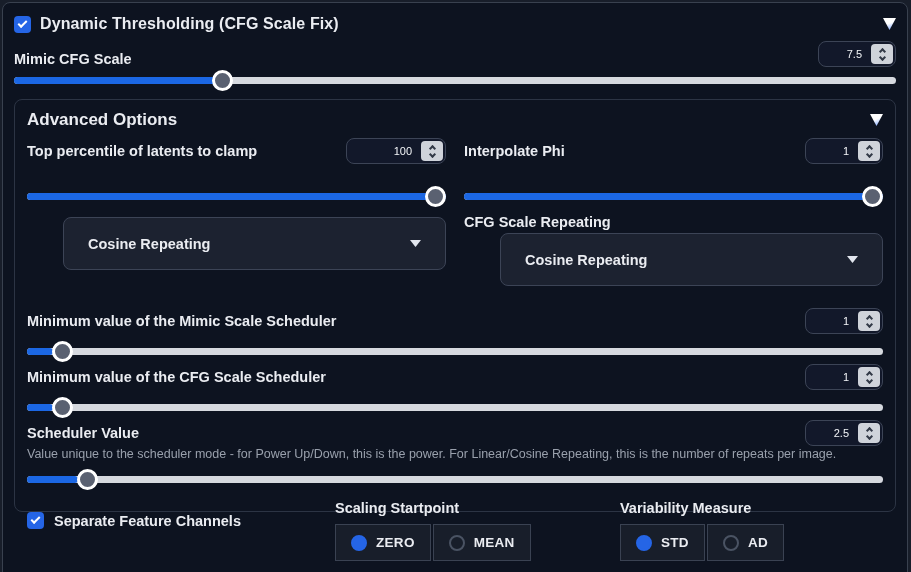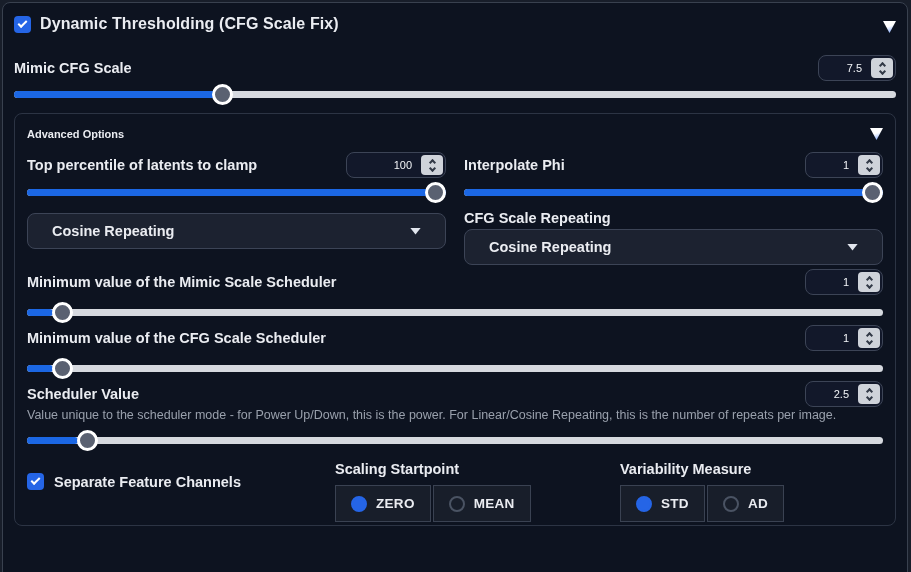--- a/index.html
+++ b/index.html
@@ -14,21 +14,21 @@
   body{
     background:var(--outer-bg);
     font-family:"Liberation Sans", sans-serif;
     color:var(--text); position:relative; font-size:14.5px;
   }
   .main-panel{
     position:absolute; left:2px; top:2px; width:906px; height:590px;
     background:var(--panel-bg); border:1px solid var(--panel-border);
     border-radius:8px; padding:12px 11px;
   }
-  .panel-header{display:flex; align-items:flex-end; gap:9px; height:18px;}
+  .panel-header{display:flex; align-items:center; gap:9px; height:18px;}
   .panel-title{font-weight:700; font-size:16px; letter-spacing:.1px;}
   .tri{
     width:13px; height:12px; margin-left:auto; cursor:pointer;
     background:linear-gradient(160deg,#ffffff 45%,#6b9aff);
     clip-path:polygon(0 0,100% 0,50% 100%);
   }
   .checkbox{
     width:17px; height:17px; border-radius:4px; background:var(--accent-blue);
     display:flex; align-items:center; justify-content:center; cursor:pointer; flex:0 0 auto;
   }
@@ -54,32 +54,32 @@
   .chev.up{transform:rotate(-135deg); margin-bottom:1px;}
   .chev.down{transform:rotate(45deg); margin-top:0px;}
   .slider{position:relative; height:21px; cursor:pointer;}
   .slider .track{position:absolute; left:0; right:0; top:7px; height:7px; border-radius:4px; background:var(--slider-track);}
   .slider .fill{height:100%; border-radius:4px; background:var(--slider-blue); width:calc(var(--p) * 1%);}
   .slider .thumb{
     position:absolute; top:0; width:21px; height:21px; border-radius:50%;
     background:var(--slider-thumb); border:3px solid #fff;
     left:calc((100% - 21px) * var(--p) / 100);
   }
-  .mt3{margin-top:3px;} .mt6{margin-top:4px;} .mt7{margin-top:7px;} .mt8{margin-top:8px;}
-  .mt14{margin-top:2px;} .mt22{margin-top:22px;}
+  .mt3{margin-top:3px;} .mt6{margin-top:22px;} .mt7{margin-top:7px;} .mt8{margin-top:8px;}
+  .mt14{margin-top:2px;} .mt22{margin-top:8px;align-items:flex-end;}
   .advanced-panel{
     margin-top:8px; border:1px solid var(--advanced-border); border-radius:8px;
     padding:10px 12px 4px; height:413px;
   }
   .advanced-header{display:flex; align-items:center; height:20px;}
-  .advanced-title{font-weight:700; font-size:11px;}
+  .advanced-title{font-weight:700; font-size:17px;}
   .two-col{display:grid; grid-template-columns:1fr 1fr; column-gap:18px;}
   .dropdown{
-    margin-top:3px; height:36px; background:var(--dropdown-bg); border:1px solid var(--input-border);
-    border-radius:8px; display:flex; align-items:center; padding:0 24px; cursor:pointer;
+    margin-top:3px; height:53px; background:var(--dropdown-bg); border:1px solid var(--input-border);
+    border-radius:8px; display:flex; align-items:center; padding:0 24px; cursor:pointer;margin-left:36px;
   }
   .dd-value{font-weight:700; font-size:14.5px;}
   .caret{width:11px; height:7px; margin-left:auto; background:#e2e6ee; clip-path:polygon(0 0,100% 0,50% 100%);}
   .dd-label{font-weight:700; display:block;}
   .desc{color:var(--muted-text); font-size:12.5px; margin-top:1px;}
   .bottom-row{position:relative; height:64px; margin-top:10px;}
   .sep-channels{position:absolute; left:0; top:12px; display:flex; align-items:center; gap:10px;}
   .radio-group-mid{position:absolute; left:308px; top:0;}
   .radio-group-right{position:absolute; left:593px; top:0;}
   .group-label{font-weight:700; display:block; margin-bottom:8px;}

